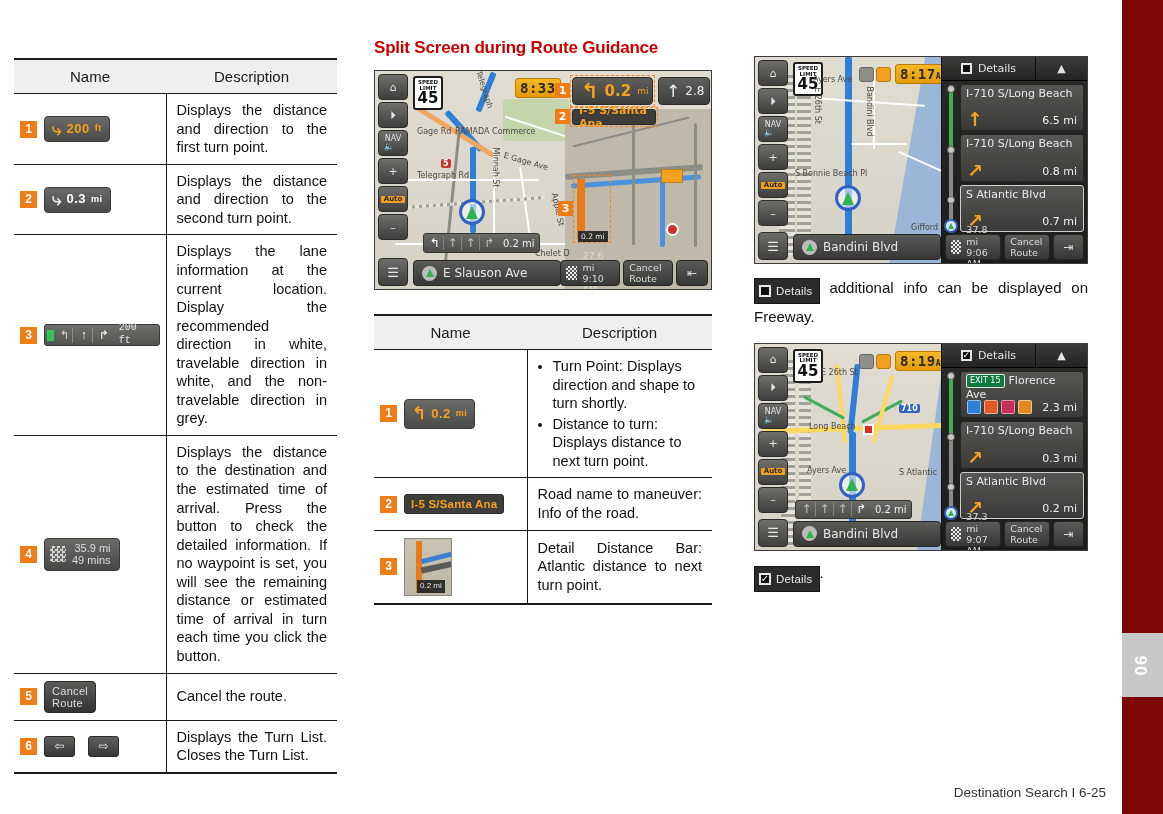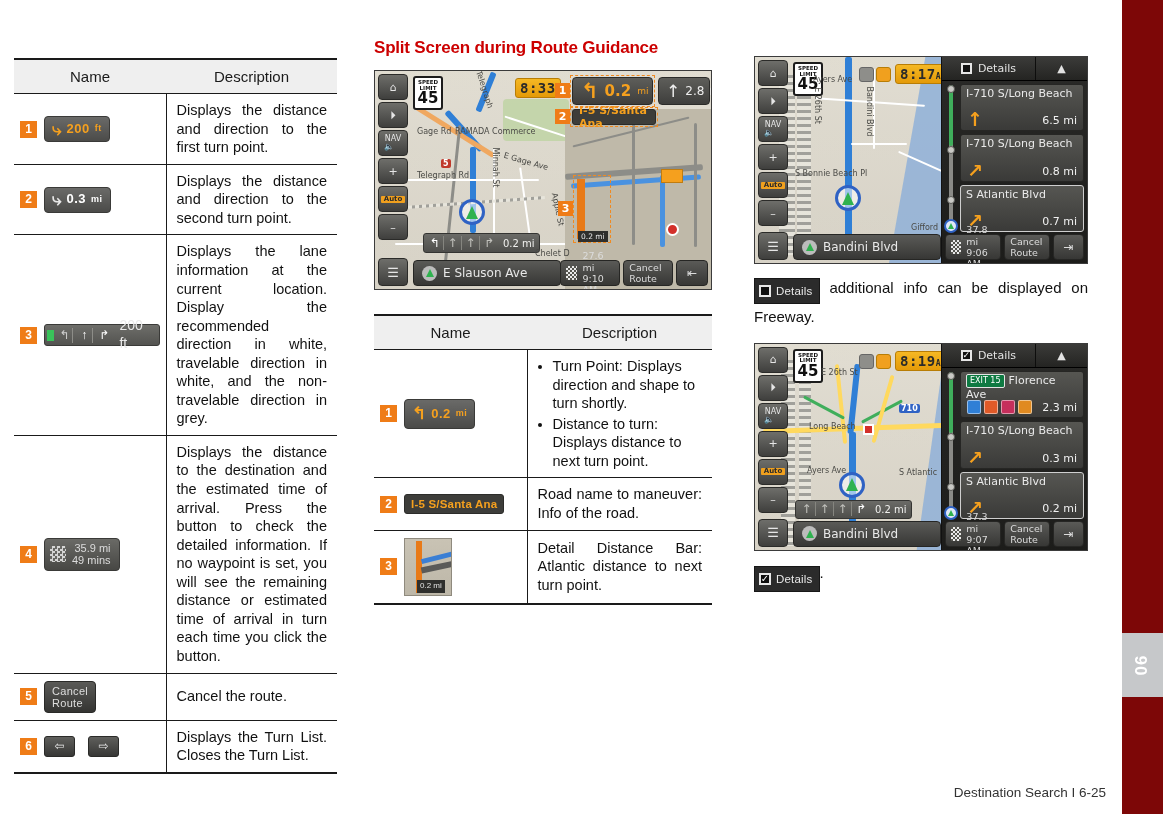--- a/index.html
+++ b/index.html
@@ -119,21 +119,21 @@
     height: 22px; padding: 0 5px 0 2px;
     gap: 3px;
   }
   .chip-lane .grn { width: 7px; height: 11px; background: #39c25a; }
   .chip-lane .ln {
     width: 17px; text-align: center; color: #cfcfcf; font-size: 12px;
     border-right: 1px solid #8d8d88;
   }
   .chip-lane .ln.on { color: #ffffff; }
   .chip-lane .ln.last { border-right: none; }
-  .chip-lane .lbl { color: #eaeaea; font-size: 14px; padding-left: 4px; }
+  .chip-lane .lbl { color: #eaeaea; font-size: 10px; padding-left: 4px; font-family: Liberation Mono, monospace; }
 
   .chip-dest {
     display: inline-flex; align-items: center; gap: 6px;
     background: linear-gradient(#6a6a66,#474744);
     border: 1px solid #3a3a38; border-radius: 4px;
     padding: 3px 8px 3px 5px;
   }
   .chip-dest .flag {
     width: 16px; height: 16px;
     background:

